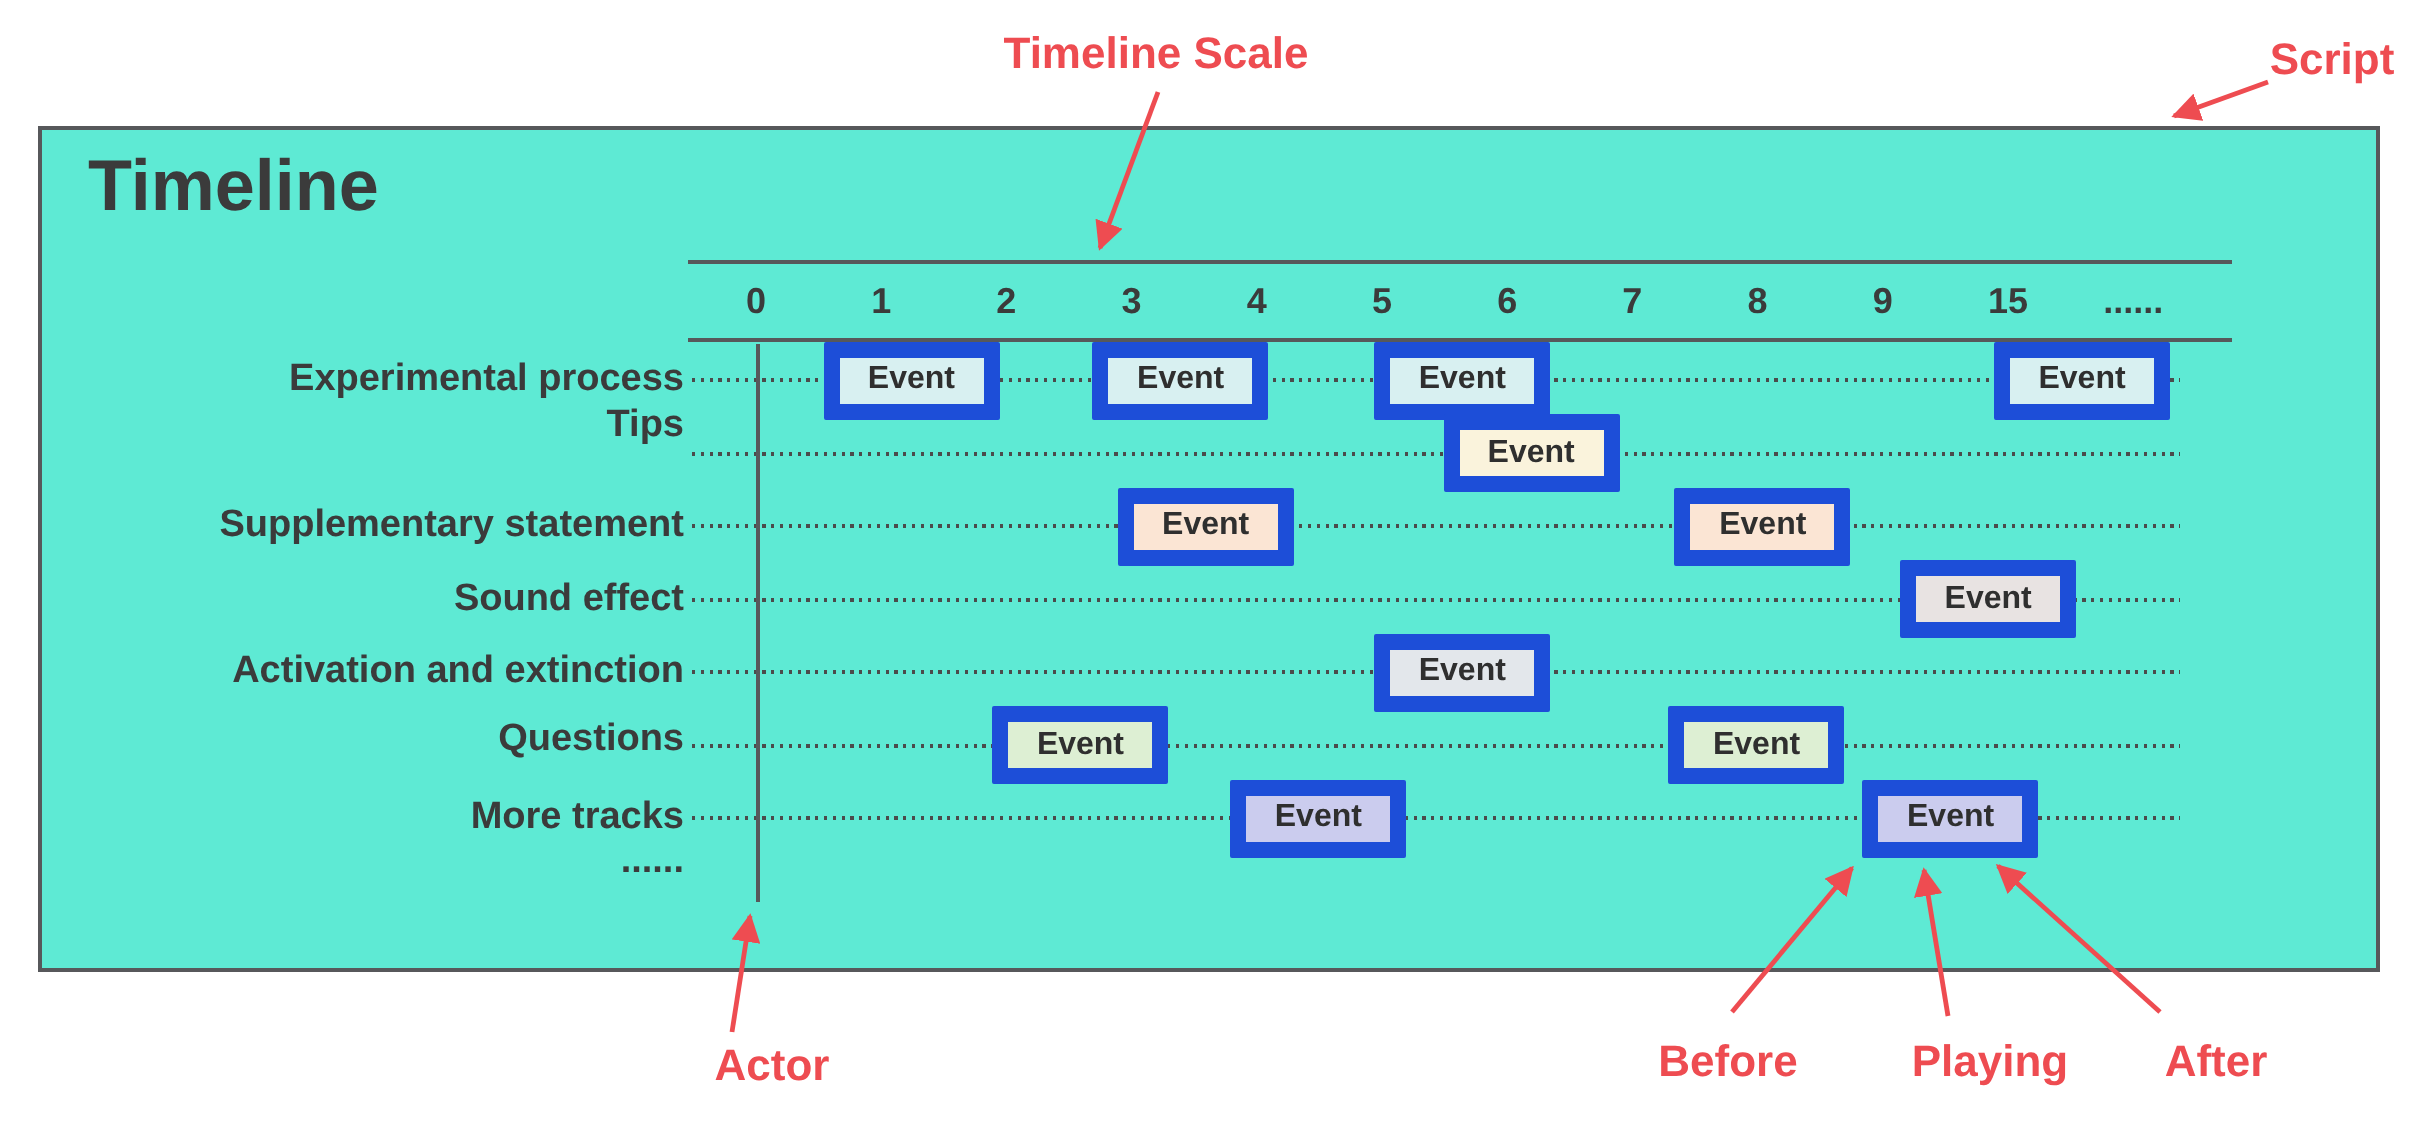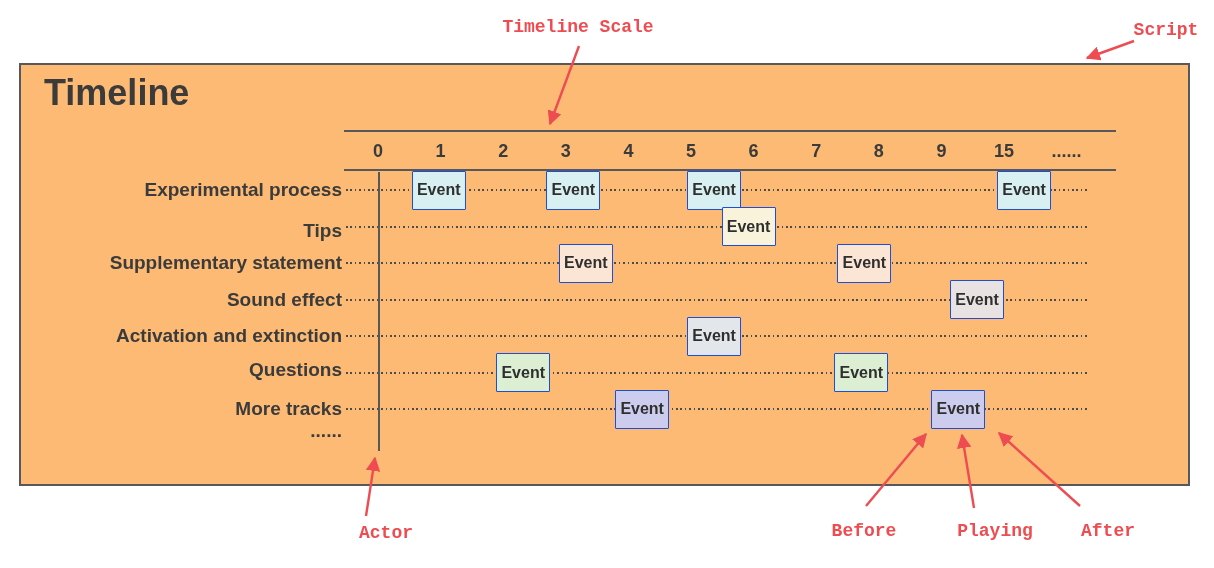--- a/index.html
+++ b/index.html
@@ -2,21 +2,21 @@
 <html><head>
 <meta charset="utf-8">
 <style>
   html,body{margin:0;padding:0;background:#ffffff;}
   .canvas{
     position:relative;width:1214px;height:568px;background:#ffffff;
     font-family:"Liberation Sans",sans-serif;overflow:hidden;
   }
   .frame{
     position:absolute;left:19px;top:63px;width:1167px;height:419px;
-    border:2px solid #57585b;background:#fdba74;
+    border:2px solid #57585b;background:#5eead4;
   }
   .title{
     position:absolute;left:23px;top:8px;font-size:36px;font-weight:bold;
     color:#3b3b3b;letter-spacing:0px;line-height:1.1;
   }
   .scale{
     position:absolute;left:323px;top:65px;width:772px;height:37px;
     border-top:2.5px solid #57585b;border-bottom:2.5px solid #57585b;
   }
   .tick{
@@ -26,30 +26,30 @@
   .track-label{
     position:absolute;left:6px;width:315px;text-align:right;
     transform:translateY(-50%);font-size:19px;font-weight:bold;color:#3b3b3b;
     white-space:nowrap;
   }
   .track-line{
     position:absolute;left:325px;width:744px;height:2px;
     background-image:repeating-linear-gradient(to right,#4b4b4b 0 1.6px,transparent 1.6px 4.4px);
   }
   .event{
-    position:absolute;width:54px;height:39px;box-sizing:border-box;
-    border:1px solid #1d4ed8;border-radius:1px;display:flex;align-items:center;justify-content:center;
+    position:absolute;width:88px;height:39px;box-sizing:border-box;
+    border:8px solid #1d4ed8;border-radius:1px;display:flex;align-items:center;justify-content:center;
     font-size:16px;font-weight:bold;color:#2f2f2f;z-index:3;
   }
   .actor-line{
     position:absolute;left:357px;top:107px;width:2px;height:279px;background:#57585b;z-index:2;
   }
   .red-label{
     position:absolute;transform:translate(-50%,-50%);
-    font-size:18px;font-weight:bold;color:#ee4c51;white-space:nowrap;z-index:5;font-family:Liberation Mono, monospace;
+    font-size:22px;font-weight:bold;color:#ee4c51;white-space:nowrap;z-index:5;
   }
   .overlay{position:absolute;left:0;top:0;z-index:4;pointer-events:none;}
   .overlay line{stroke:#ee4c51;stroke-width:2.4px;}
 </style>
 </head>
 <body>
 
 <div class="canvas">
 
   <div class="red-label" style="left:578px;top:27px;">Timeline Scale</div>
@@ -89,21 +89,21 @@
         <span class="tick" style="left: 660px;">15</span>
         <span class="tick" style="left: 722.6px;">......</span>
       </div>
     <div>
         <div class="track-label" style="top: 125px;">Experimental process</div>
         <div class="track-line" style="top: 124px;"></div>
         <div class="event" style="background: rgb(216, 240, 241); left: 390.73px; top: 105.5px;">Event</div>
         <div class="event" style="background: rgb(216, 240, 241); left: 525.32px; top: 105.5px;">Event</div>
         <div class="event" style="background: rgb(216, 240, 241); left: 666.17px; top: 105.5px;">Event</div>
         <div class="event" style="background: rgb(216, 240, 241); left: 976.04px; top: 105.5px;">Event</div>
-        <div class="track-label" style="top: 166px;">Tips</div>
+        <div class="track-label" style="top: 148px;">Tips</div>
         <div class="track-line" style="top: 160.5px;"></div>
         <div class="event" style="background: rgb(250, 243, 220); left: 700.6px; top: 142px;">Event</div>
         <div class="track-label" style="top: 198px;">Supplementary statement</div>
         <div class="track-line" style="top: 197px;"></div>
         <div class="event" style="background: rgb(251, 229, 212); left: 537.84px; top: 178.5px;">Event</div>
         <div class="event" style="background: rgb(251, 229, 212); left: 816.41px; top: 178.5px;">Event</div>
         <div class="track-label" style="top: 234.5px; text-align: right;">Sound effect</div>
         <div class="track-line" style="top: 233.5px;"></div>
         <div class="event" style="background: rgb(232, 227, 226); left: 929.09px; top: 215px;">Event</div>
         <div class="track-label" style="top: 271px;">Activation and extinction</div>

